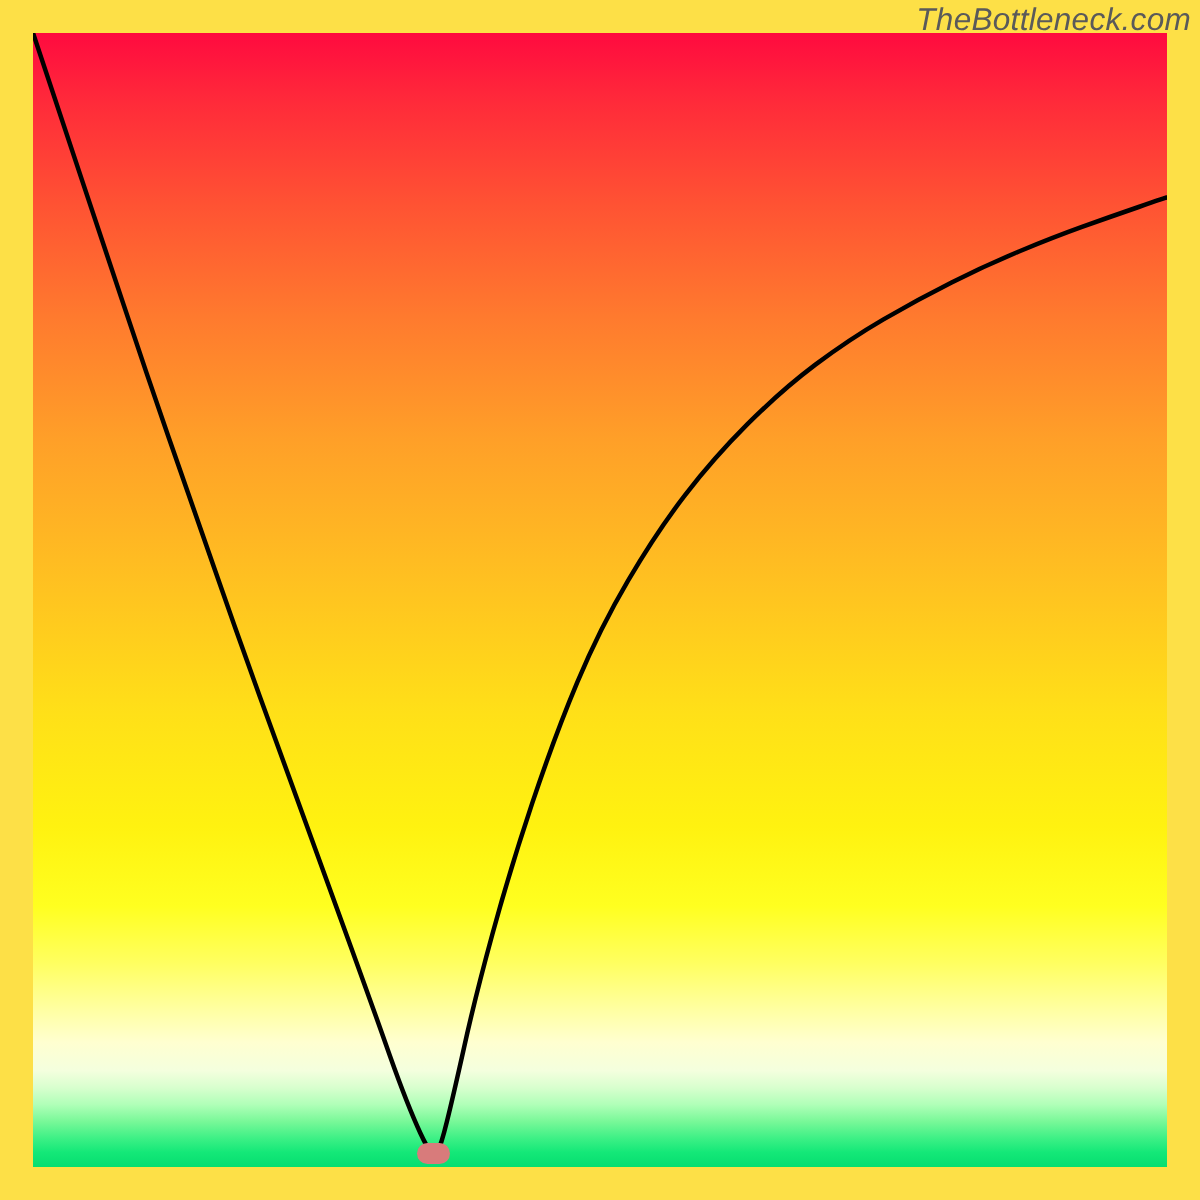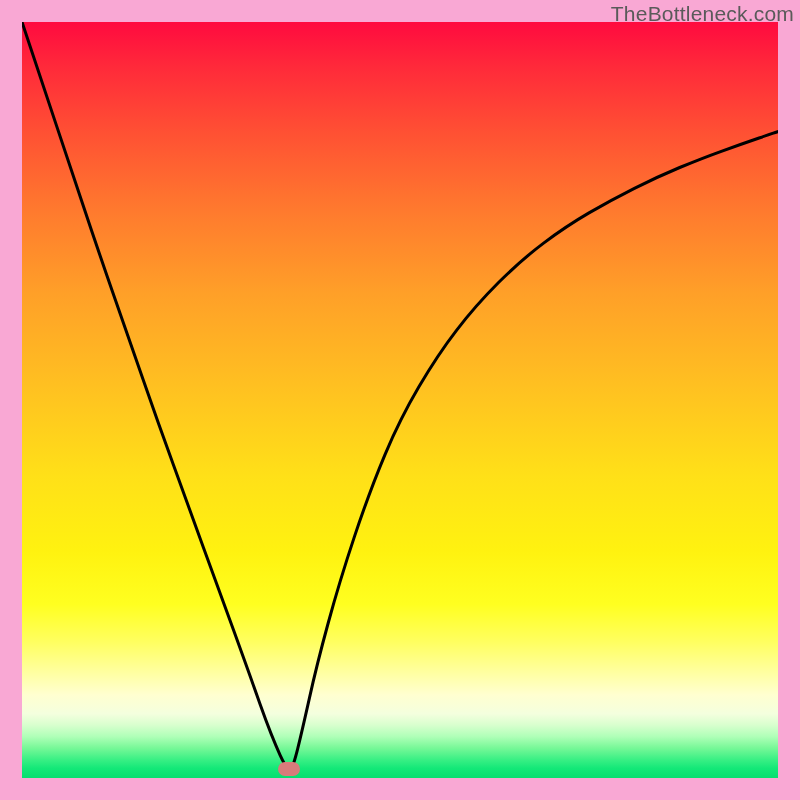--- a/index.html
+++ b/index.html
@@ -8,21 +8,22 @@
     width: 800px;
     height: 800px;
     overflow: hidden;
     background: #000;
     font-family: Arial, Helvetica, sans-serif;
   }
   .frame {
     position: relative;
     width: 800px;
     height: 800px;
-    background: #f9a8d4;
+    background: #fde047;
+    font-style: italic;
   }
   .plot {
     position: absolute;
     left: 22px;
     top: 22px;
     width: 756px;
     height: 756px;
     overflow: hidden;
   }
   .gradient {

